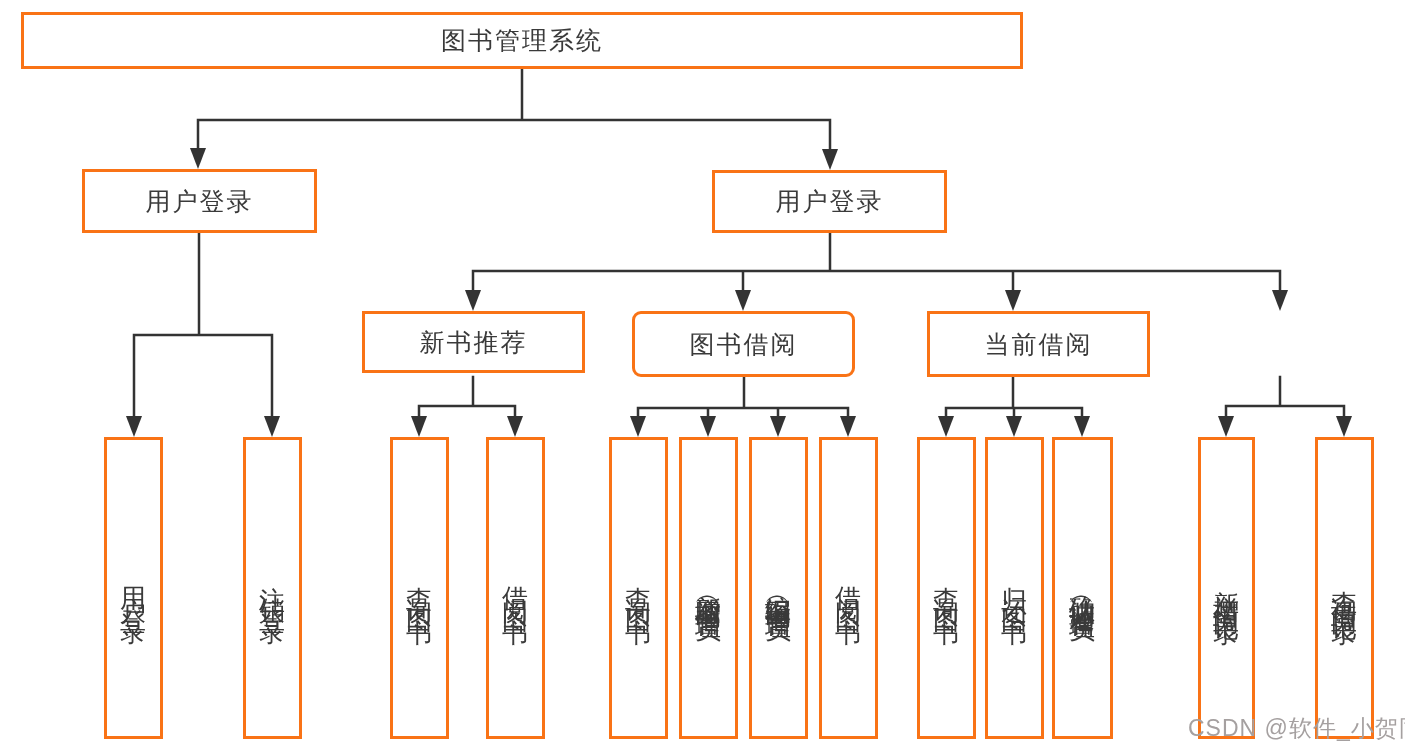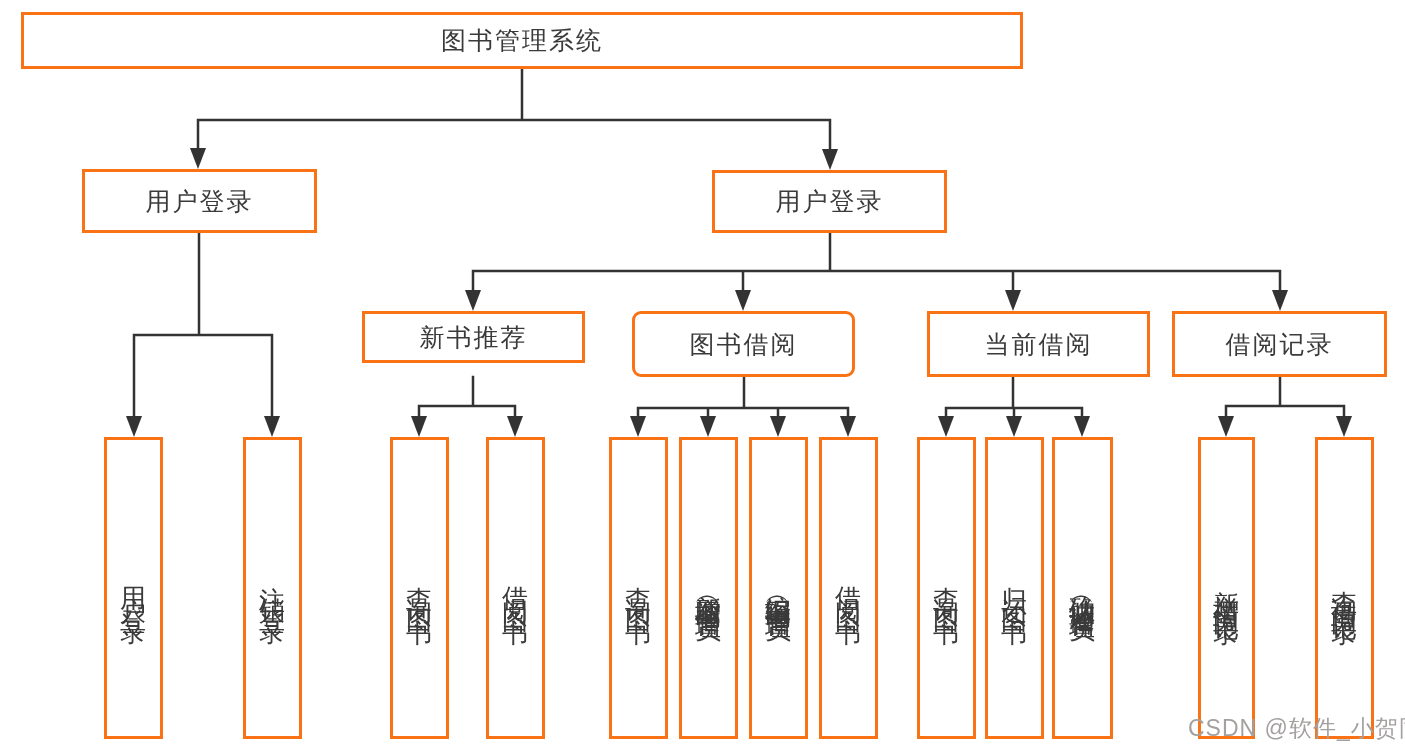--- a/index.html
+++ b/index.html
@@ -34,21 +34,21 @@
     line-height: 1;
     color: #3a3a3a;
   }
   .sp4 span { letter-spacing: 11px; }
   .sp6 span { letter-spacing: 6px; }
   .sp9 span { letter-spacing: 3px; }
   
   .n-root  { left: 21px;   top: 12px;  width: 1002px; height: 57px; }
   .n-login { left: 82px;   top: 169px; width: 235px;  height: 64px; }
   .n-mgmt  { left: 712px;  top: 170px; width: 235px;  height: 63px; }
-  .n-s0 { left: 362px;  top: 311px; width: 223px; height: 52px; }
+  .n-s0 { left: 362px;  top: 311px; width: 223px; height: 62px; }
   .n-s1 { left: 632px;  top: 311px; width: 223px; height: 66px; border-radius: 9px; }
   .n-s2 { left: 902px;  top: 311px; width: 223px; height: 66px; margin-left: 25px; }
   .n-s3 { left: 1172px; top: 311px; width: 215px; height: 66px; }
   .leaf { top: 437px; width: 59px; height: 302px; }
   .l-g0a { left: 104px; }
   .l-g0b { left: 243px; }
   .l-s0a { left: 390px; }
   .l-s0b { left: 486px; }
   .l-s1a { left: 609px; }
   .l-s1b { left: 679px; }
@@ -120,23 +120,20 @@
 
   <div class="box hbox n-s0">
     <span>新书推荐</span>
   </div>
   <div class="box hbox n-s1">
     <span>图书借阅</span>
   </div>
   <div class="box hbox n-s2">
     <span>当前借阅</span>
   </div>
-  <div class="box hbox n-s3">
-    <span>借阅记录</span>
-  </div>
 
   <div class="box vbox leaf sp4 l-g0a">
     <span>用户登录</span>
   </div>
   <div class="box vbox leaf sp4 l-g0b">
     <span>注销登录</span>
   </div>
 
   <div class="box vbox leaf sp4 l-s0a">
     <span>查询图书</span>

